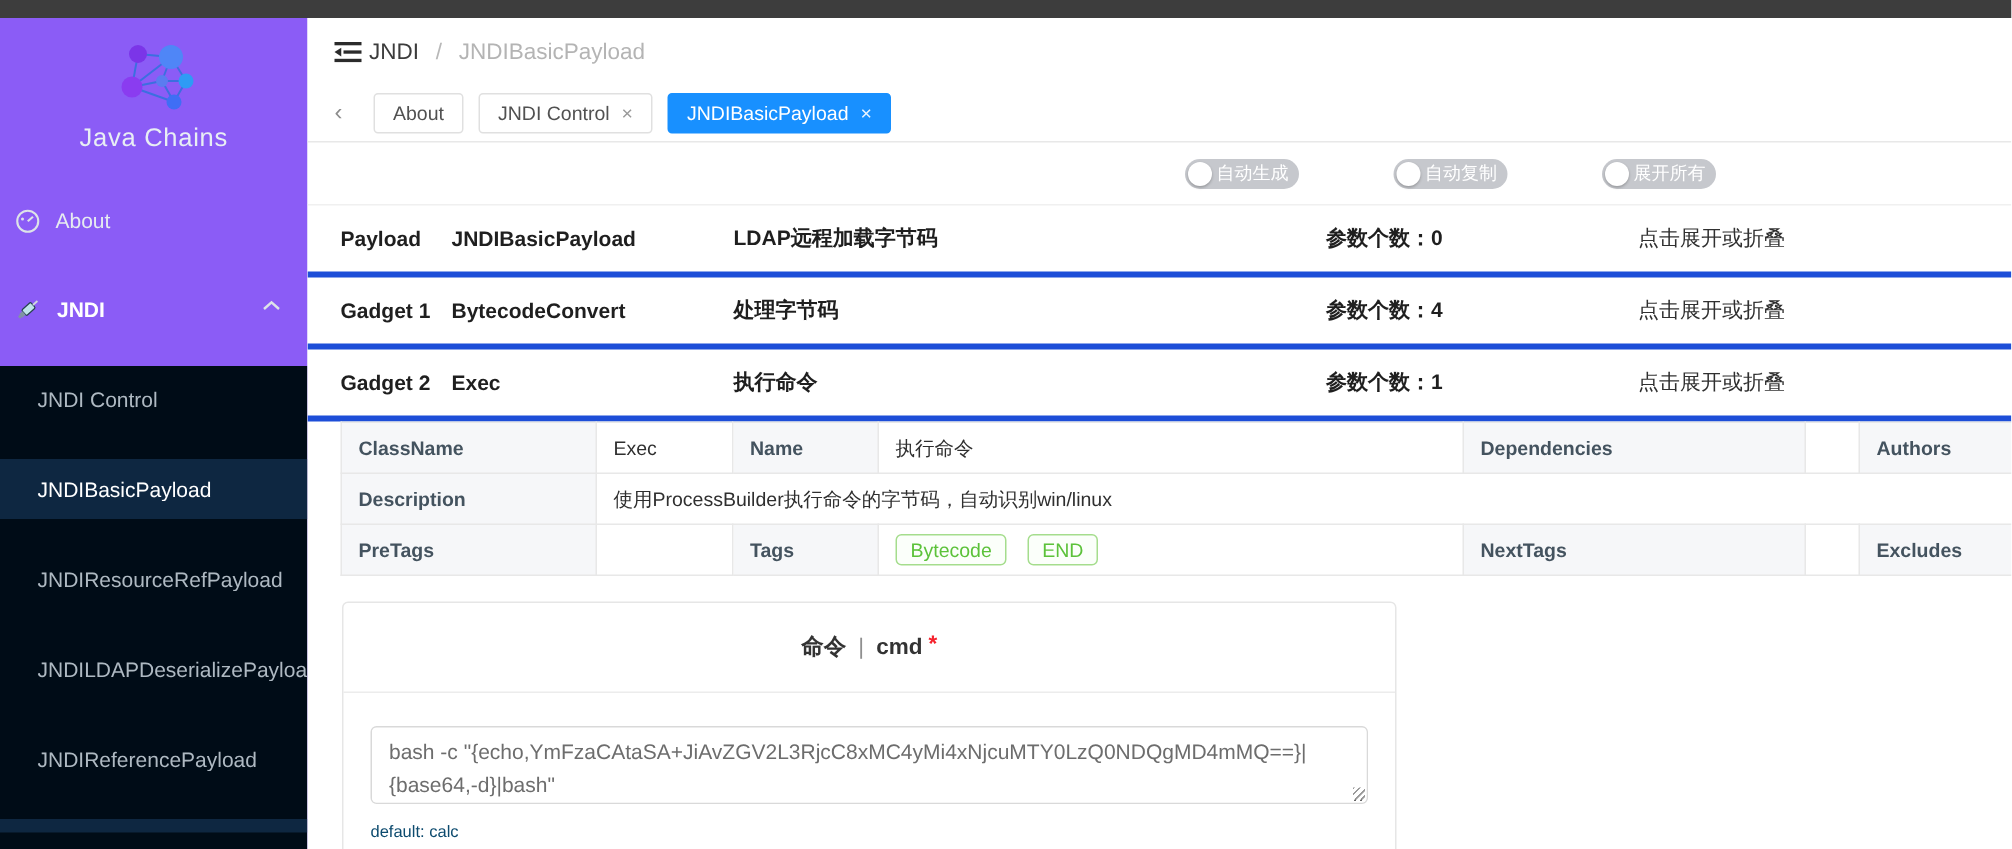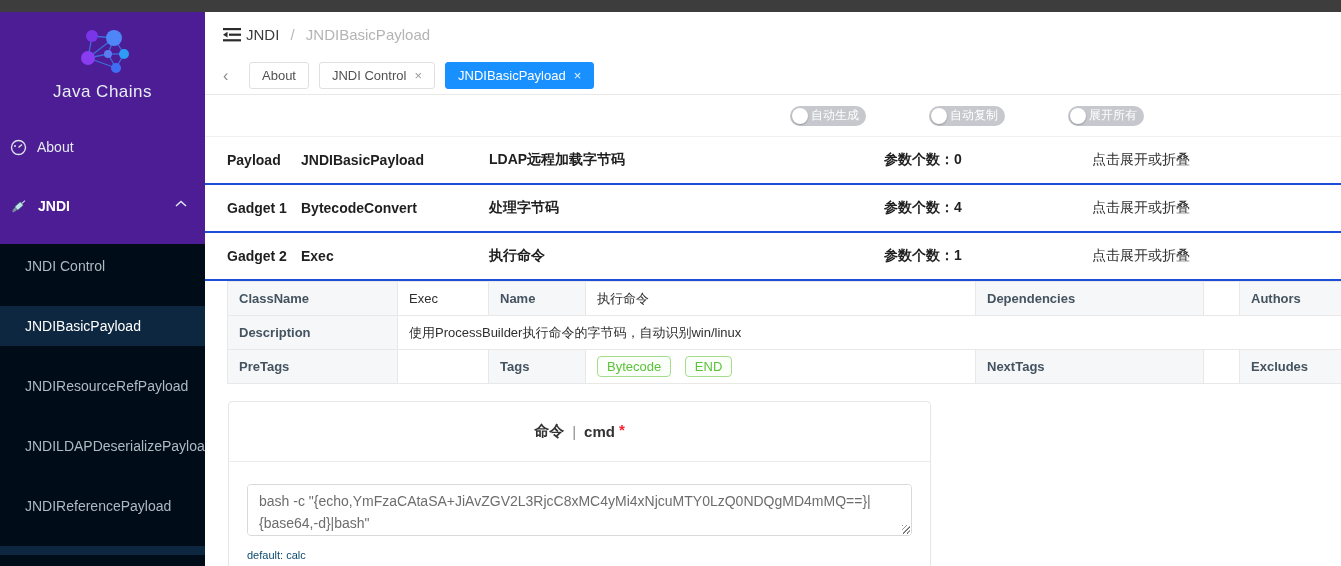--- a/index.html
+++ b/index.html
@@ -2,21 +2,21 @@
 <html><head>
 <meta charset="utf-8">
 <style>
   * { margin:0; padding:0; box-sizing:border-box; }
   html,body { width:1341px; height:566px; overflow:hidden; background:#fff;
     font-family:"Liberation Sans","DejaVu Sans",sans-serif; }
   .top-strip { height:12px; background:#3d3d3d; }
   .app { display:flex; height:554px; }
 
   
-  .sidebar { width:205px; background:#4c1d95; flex:none; display:flex; flex-direction:column; overflow:hidden; }
+  .sidebar { width:205px; background:#8b5cf6; flex:none; display:flex; flex-direction:column; overflow:hidden; }
   .logo-box { height:96px; display:flex; flex-direction:column; align-items:center; justify-content:center; padding-top:10px; }
   .logo-text { color:#e8eef4; font-size:17px; margin-top:4px; letter-spacing:.5px; }
   .menu-item { height:40px; display:flex; align-items:center; padding-left:10px; color:#e6ebf0; font-size:14px; cursor:pointer; margin-top:19px; position:relative; }
   .menu-item .mi-label { margin-left:10px; }
   .menu-item.open .mi-label { font-weight:bold; color:#fff; }
   .menu-item .chev { position:absolute; right:18px; top:14px; }
   .submenu { background:#000c17; margin-top:18px; padding-top:2px; flex:1; }
   .sub-item { height:40px; margin-top:20px; display:flex; align-items:center; padding-left:25px; color:#aeb9c2; font-size:14px; cursor:pointer; }
   .sub-item:first-child { margin-top:0; }
   .sub-item.selected { background:#0e2741; color:#fff; }
@@ -37,21 +37,21 @@
   .tab { height:27px; display:inline-flex; align-items:center; padding:0 12px; border:1px solid #e0e0e0; border-radius:3px; background:#fff; color:#515151; font-size:13px; margin-right:10px; cursor:pointer; }
   .tab .x { margin-left:8px; color:#9a9a9a; font-size:13px; cursor:pointer; line-height:1; }
   .tab.active { background:#1890ff; border-color:#1890ff; color:#fff; }
   .tab.active .x { color:#eaf4ff; }
 
   .toggles { height:42px; display:flex; align-items:center; padding-left:585px; gap:63px; border-bottom:1px solid #f0f0f0; }
   .switch { height:20px; min-width:57px; border-radius:10px; background:#c6c8cd; display:inline-flex; align-items:center; padding:0 7px 0 2px; cursor:pointer; }
   .switch .knob { width:16px; height:16px; border-radius:50%; background:#fff; margin-right:3px; box-shadow:0 1px 2px rgba(0,0,0,.25); flex:none; }
   .switch .sw-label { color:#fff; font-size:12px; white-space:nowrap; }
 
-  .chain-row { display:grid; grid-template-columns:74px 188px 395px 208px auto; align-items:center; padding-left:22px; height:48px; border-bottom:2px solid #1d4ed8; cursor:pointer; }
+  .chain-row { display:grid; grid-template-columns:74px 188px 395px 208px auto; align-items:center; padding-left:22px; height:48px; border-bottom:4px solid #1d4ed8; cursor:pointer; }
   .chain-row:nth-of-type(3) { height:44px; border-bottom:none; }
   .chain-row b { font-size:14px; color:#1f1f1f; font-weight:bold; }
   .chain-row .hint { font-size:14px; color:#303030; }
 
   .detail-table { border-collapse:collapse; table-layout:fixed; width:1322px; margin-left:22px; font-size:13px; }
   .detail-table td { border:1px solid #e8e8e8; height:34px; padding:0 11px; color:#2f2f2f; background:#fff; overflow:hidden; white-space:nowrap; }
   .detail-table td.h { background:#f6f7f9; color:#44535f; font-weight:bold; }
   .tag { display:inline-block; border:1px solid #a5dd8d; color:#5cc23a; background:#fbfffa; border-radius:4px; padding:2px 9px; font-size:13px; margin-right:10px; }
 
   .form-card { width:703px; margin:17px 0 0 23px; border:1px solid #e6e6e6; border-radius:4px; }

